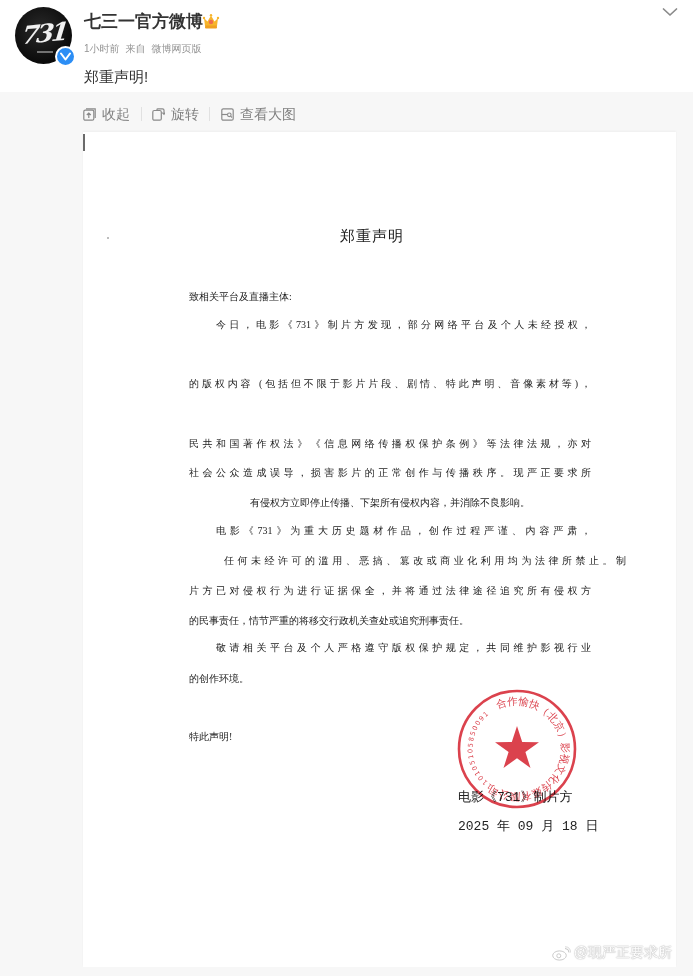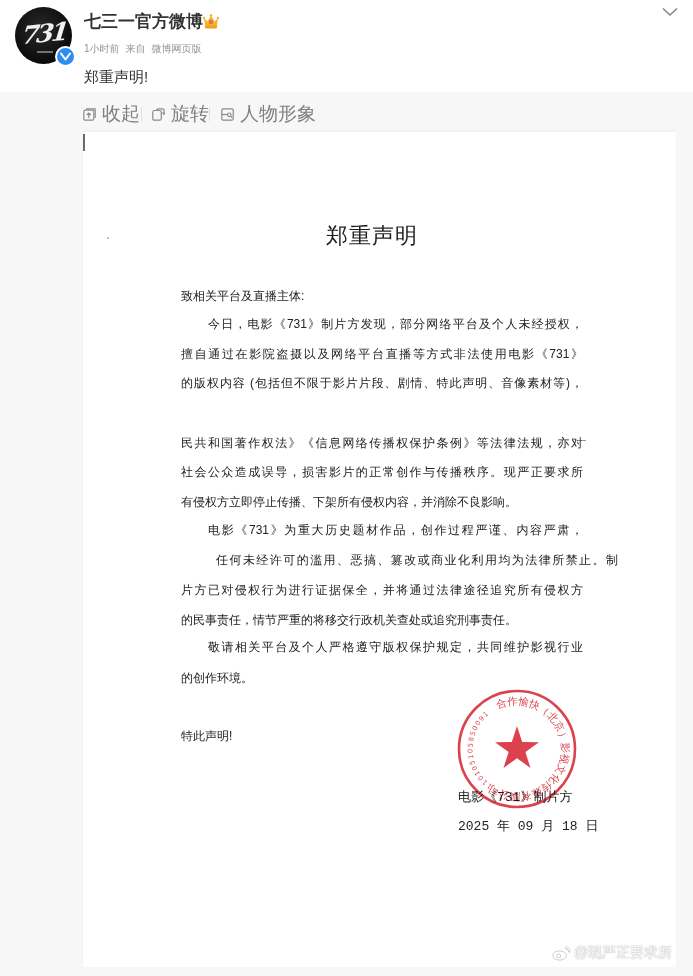--- a/index.html
+++ b/index.html
@@ -43,38 +43,38 @@
   }
   .meta span { cursor: default; }
   .meta .link { cursor: pointer; }
   .post-text { left: 84px; top: 66px; font-size: 15px; color: #333333; line-height: 22px; }
   .chevron { left: 662px; top: 5px; width: 16px; height: 12px; cursor: pointer; }
 
   
   .panel { left: 0; top: 92px; width: 693px; height: 884px; background: #f7f7f7; }
   .tb-item {
     top: 106px; height: 16px; display: flex; align-items: center; gap: 6px;
-    font-size: 19px; color: #808080; line-height: 16px; cursor: pointer; white-space: nowrap;
+    font-size: 14px; color: #808080; line-height: 16px; cursor: pointer; white-space: nowrap;
   }
   .tb-sep { top: 107px; width: 1px; height: 14px; background: #e1e1e1; }
 
   
   .doc {
     left: 83px; top: 132px; width: 593px; height: 835px; background: #ffffff;
     box-shadow: 0 -1px 2px rgba(0,0,0,0.04);
     cursor: zoom-in;
   }
   .doc-title {
     position: absolute; left: 0; top: 94px; width: 578px; text-align: center;
-    font-family: "Liberation Serif", "DejaVu Serif", serif; font-size: 22px; color: #1c1c1c;
+    font-family: "Liberation Serif", "DejaVu Serif", serif; font-size: 15px; color: #1c1c1c;
     line-height: 20px; letter-spacing: 1px;
   }
   .ln {
-    position: absolute; left: 98px; width: 402px; height: 17px; line-height: 17px;
-    font-family: Liberation Sans, sans-serif; font-size: 12px; color: #222222;
+    position: absolute; left: 106px; width: 402px; height: 17px; line-height: 17px;
+    font-family: Liberation Serif, serif; font-size: 10px; color: #222222;
     white-space: nowrap;
   }
   .ln.j { text-align: justify; text-align-last: justify; }
   .ln.ind { padding-left: 27px; width: 375px; }
   .sig {
     position: absolute; left: 375px; height: 17px; line-height: 17px;
     font-family: Liberation Mono, monospace; font-size: 13px; color: #222222;
     white-space: nowrap;
   }
   .stamp { position: absolute; left: 372px; top: 555px; width: 124px; height: 124px; mix-blend-mode: multiply; opacity: .92; }
@@ -151,38 +151,37 @@
 </div>
 <div class="abs tb-sep" style="left:209px;"></div>
 
 <div class="abs tb-item" style="left:221px;">
   <svg width="13" height="13" viewBox="0 0 13 13">
     <rect x="0.8" y="0.8" width="11.4" height="11.4" rx="1.5" fill="none" stroke="#8a8a8a" stroke-width="1.2"></rect>
     <path d="M0.8 6.5 H6" fill="none" stroke="#8a8a8a" stroke-width="1.2"></path>
     <circle cx="8.3" cy="6.8" r="1.8" fill="none" stroke="#8a8a8a" stroke-width="1.1"></circle>
     <path d="M9.6 8.1 L11 9.5" stroke="#8a8a8a" stroke-width="1.1"></path>
   </svg>
-  <span>人物形象</span>
+  <span>查看大图</span>
 </div>
 
 <div class="abs doc">
   <div class="scan-mark"></div>
   <div class="scan-dot"></div>
   <div class="scan-tick"></div>
 
   <div class="doc-title">郑重声明</div>
 
   <div class="ln" style="top:156px;">致相关平台及直播主体:</div>
 
   <div class="ln j ind" style="top:184px;">今日，电影《731》制片方发现，部分网络平台及个人未经授权，</div>
-  <div class="ln j" style="top:214px;">擅自通过在影院盗摄以及网络平台直播等方式非法使用电影《731》</div>
   <div class="ln j" style="top:243px;">的版权内容 (包括但不限于影片片段、剧情、特此声明、音像素材等)，</div>
   <div class="ln j" style="top:332px;">社会公众造成误导，损害影片的正常创作与传播秩序。现严正要求所</div>
   <div class="ln j" style="top:303px;">民共和国著作权法》《信息网络传播权保护条例》等法律法规，亦对</div>
-  <div class="ln" style="top:362px;">有侵权方立即停止传播、下架所有侵权内容，并消除不良影响。</div>
+  <div class="ln" style="top:362px;text-align:center;">有侵权方立即停止传播、下架所有侵权内容，并消除不良影响。</div>
 
   <div class="ln j ind" style="top:390px;">电影《731》为重大历史题材作品，创作过程严谨、内容严肃，</div>
   <div class="ln j" style="top:420px;margin-left:35px;">任何未经许可的滥用、恶搞、篡改或商业化利用均为法律所禁止。制</div>
   <div class="ln j" style="top:450px;">片方已对侵权行为进行证据保全，并将通过法律途径追究所有侵权方</div>
   <div class="ln" style="top:480px;">的民事责任，情节严重的将移交行政机关查处或追究刑事责任。</div>
 
   <div class="ln j ind" style="top:507px;">敬请相关平台及个人严格遵守版权保护规定，共同维护影视行业</div>
   <div class="ln" style="top:538px;">的创作环境。</div>
 
   <div class="ln" style="top:596px;">特此声明!</div>

